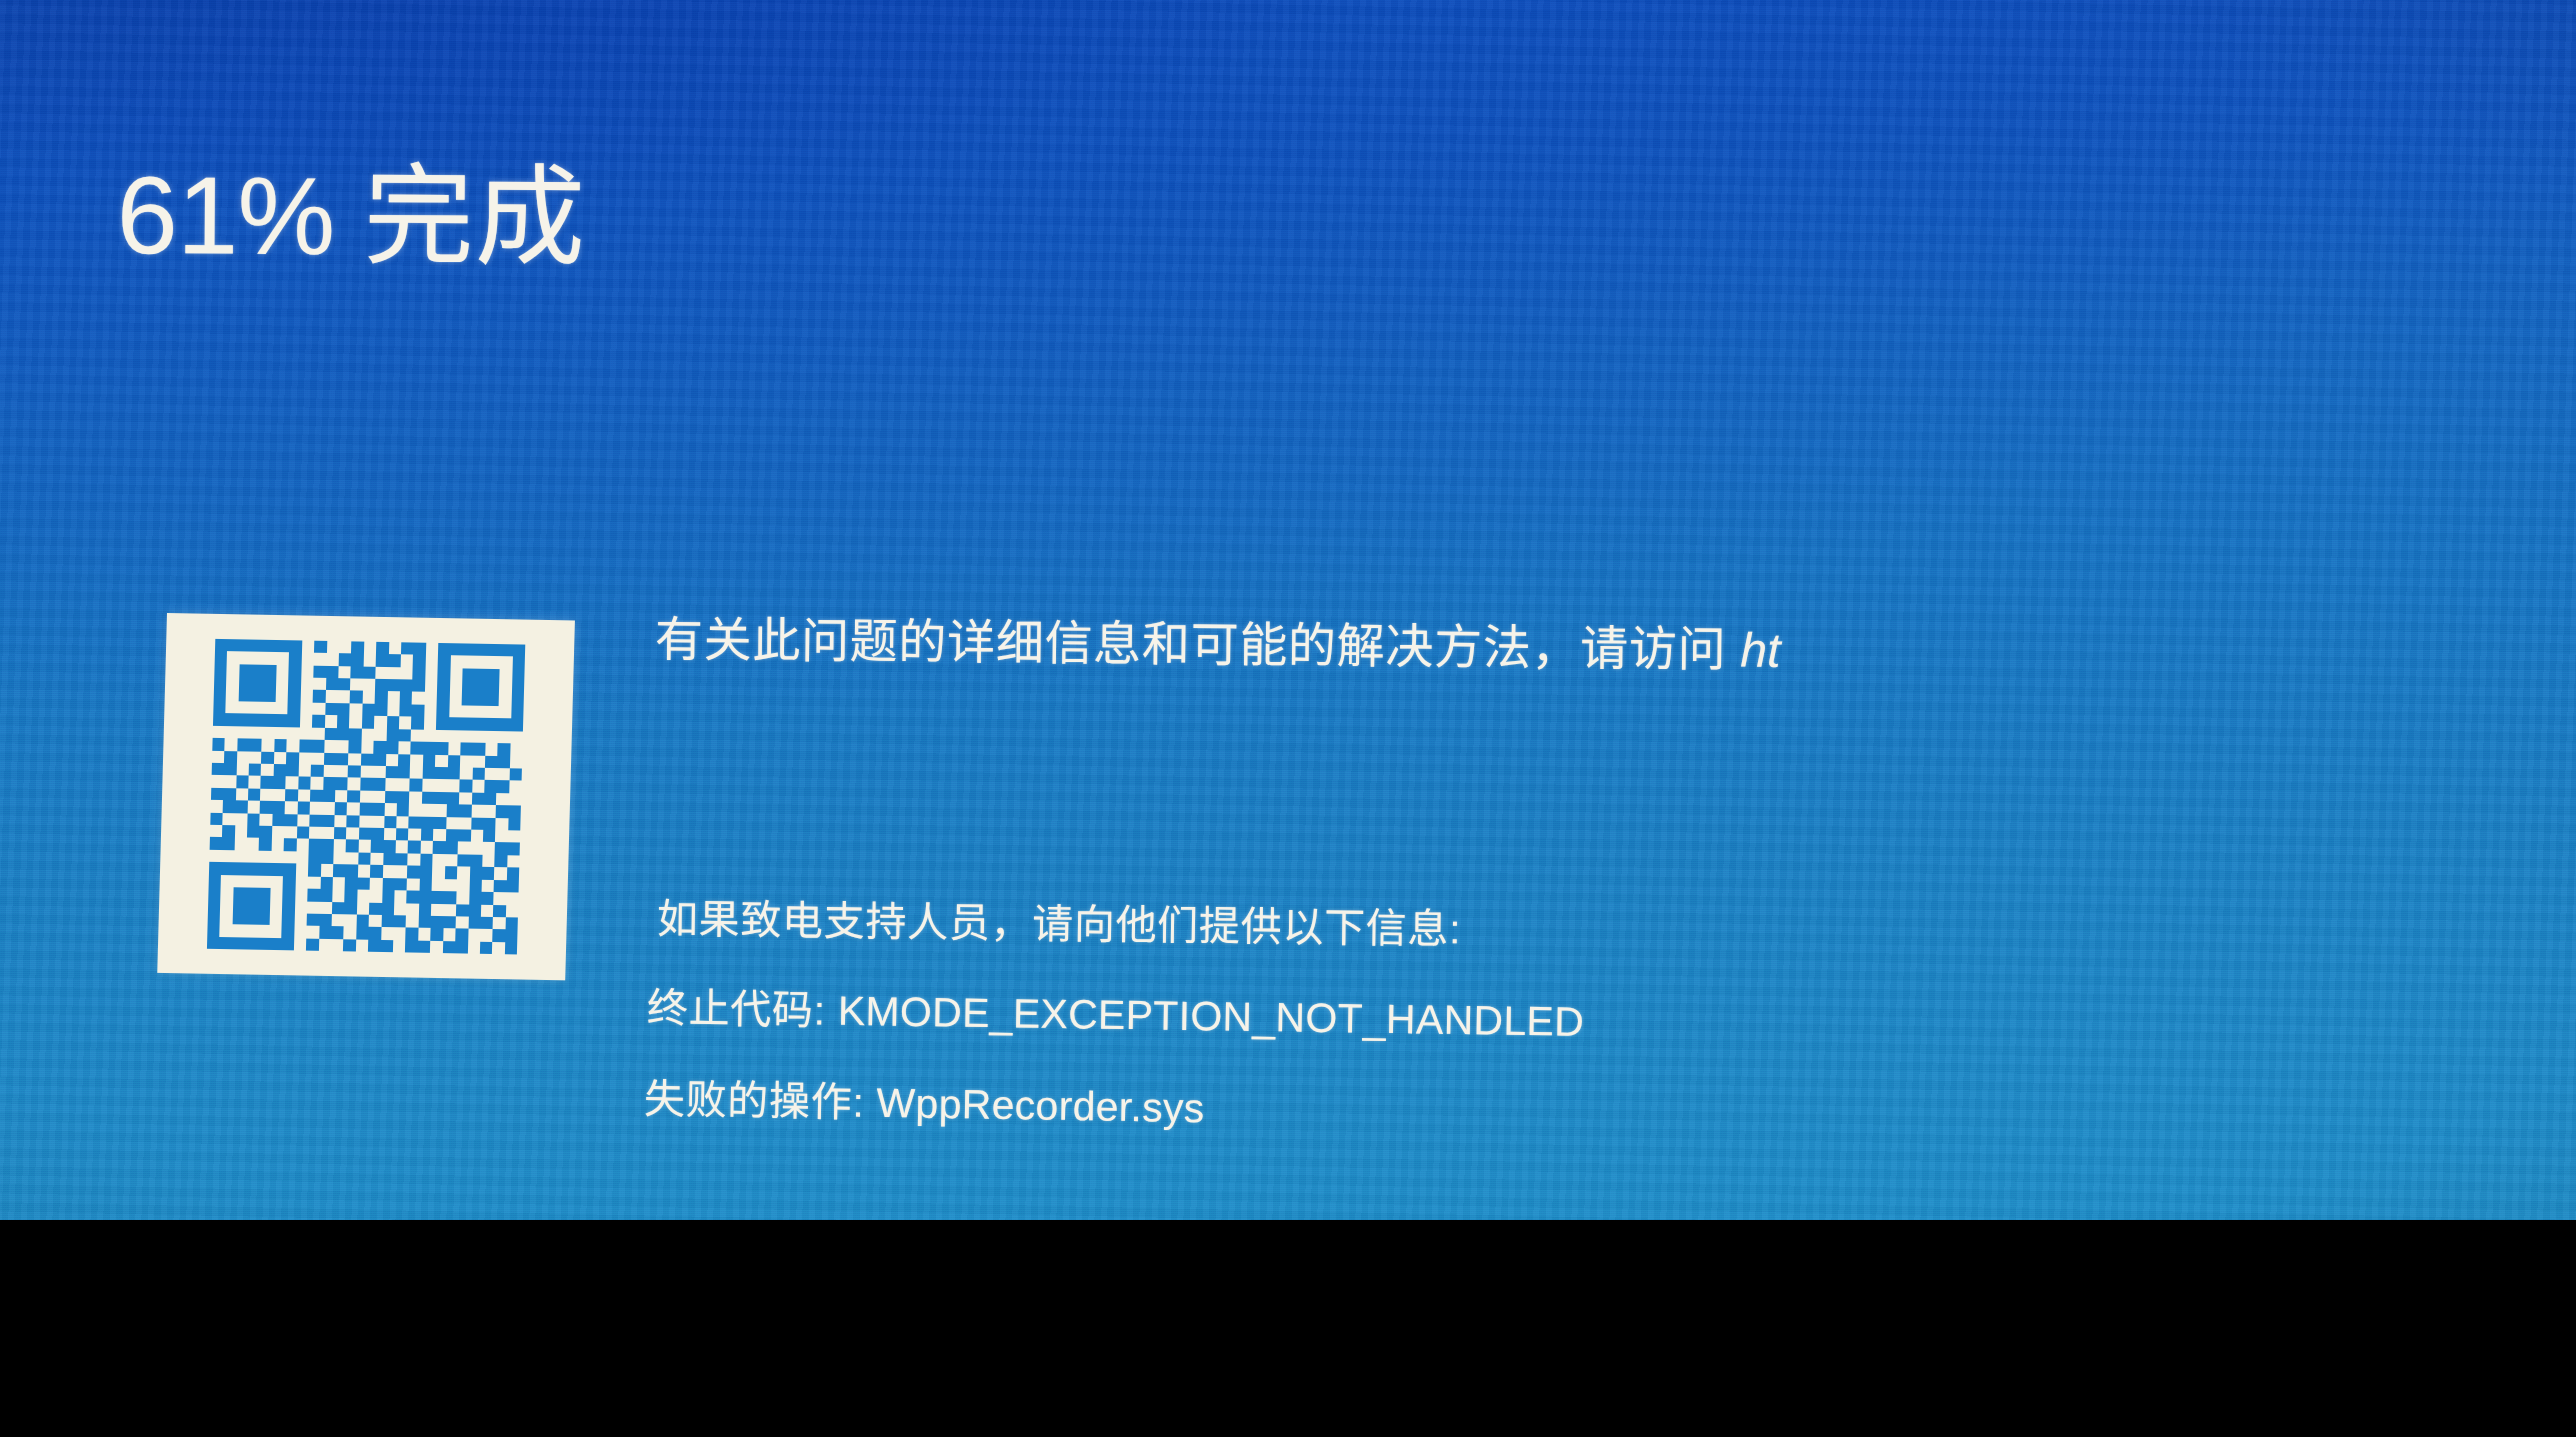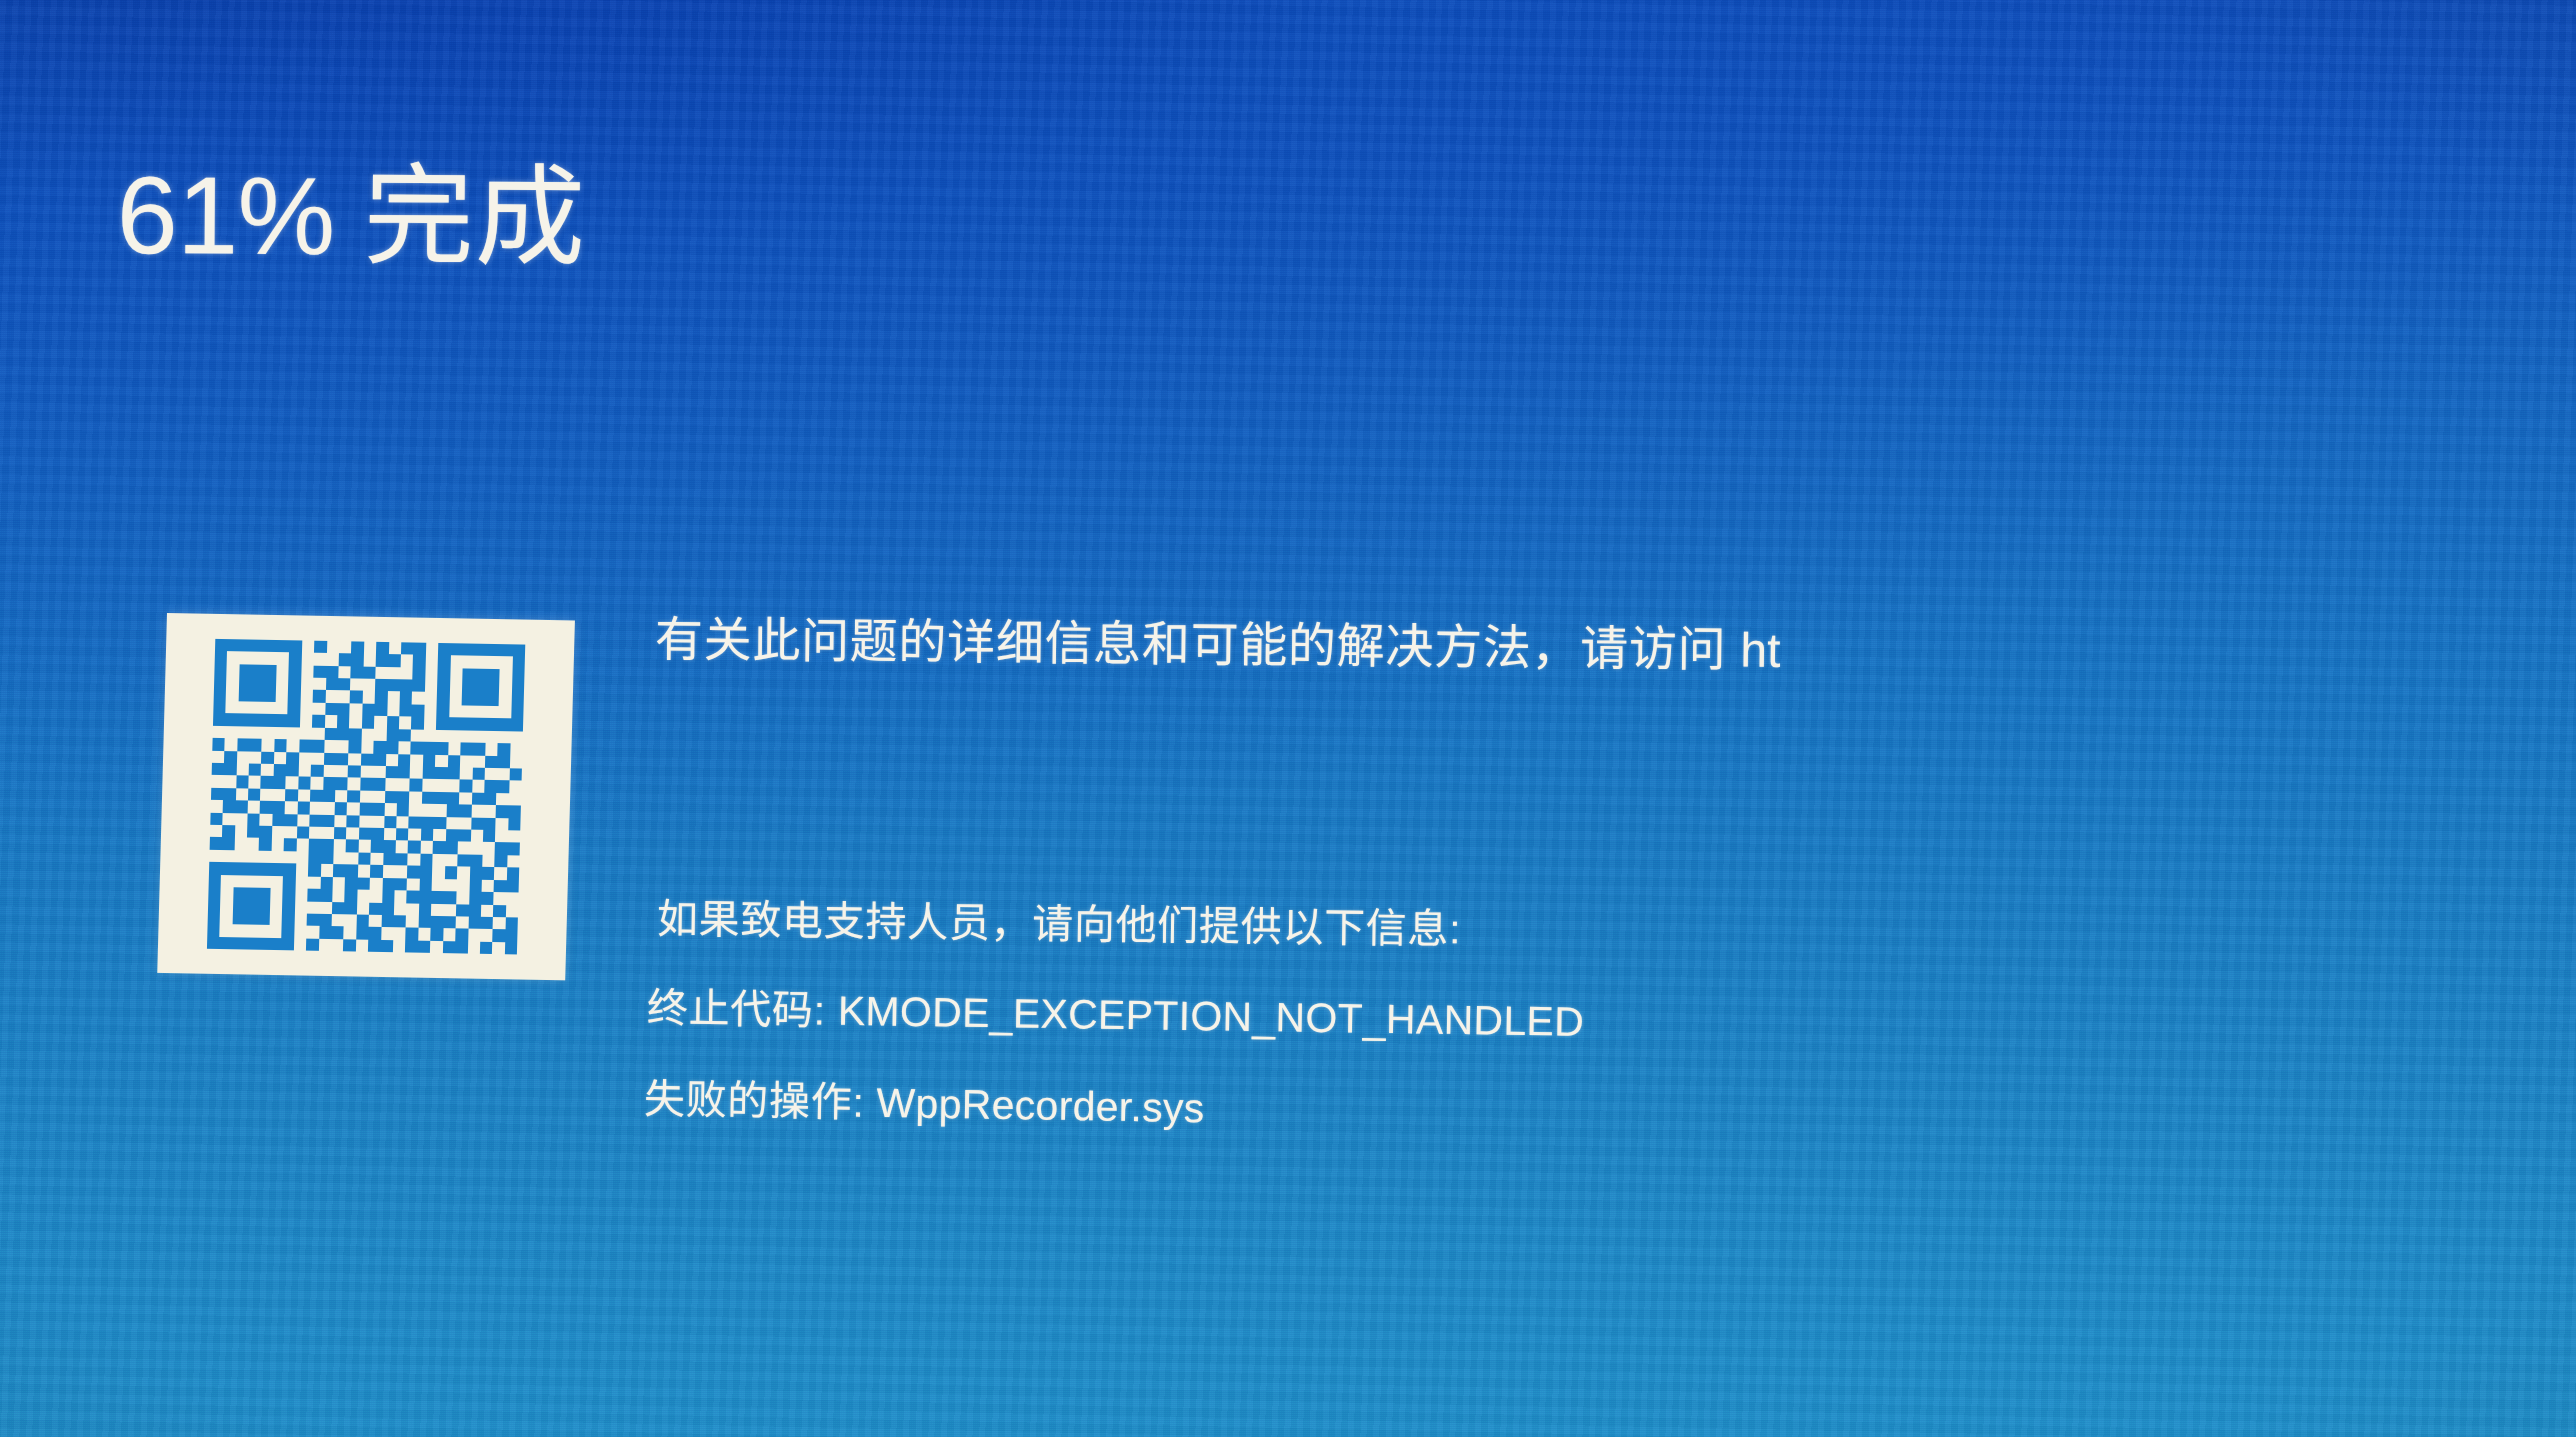--- a/index.html
+++ b/index.html
@@ -4,21 +4,21 @@
 <title>BSOD</title>
 <style>
   html, body {
     margin: 0;
     padding: 0;
     background: #000;
   }
   #screen {
     position: relative;
     width: 2576px;
-    height: 1437px;
+    height: 1220px;
     overflow: hidden;
     font-family: "Liberation Sans", "DejaVu Sans", sans-serif;
     color: #f6f3e9;
     
     background:
       radial-gradient(145% 115% at 18% -12%,
           rgba(8,58,168,0.92) 0%,
           rgba(12,76,186,0.55) 26%,
           rgba(20,120,196,0.0) 62%),
       linear-gradient(178.6deg,
@@ -129,21 +129,21 @@
     text-shadow: 0 0 4.7px rgba(255,255,255,0.26), 0 0 1.3px rgba(255,255,255,0.42);
     font-weight: 400;
   }
   #line-more {
     font-size: 48px;
     letter-spacing: 0.7px;
     margin-left: 35px;
     transform: rotate(0.55deg);
     transform-origin: left center;
   }
-  #line-more .url { letter-spacing: 0px; text-align: center; }
+  #line-more .url { font-style: italic; letter-spacing: 0px; text-align: center; }
 
   #line-support {
     font-size: 41px;
     letter-spacing: 0.7px;
     margin-top: 215px;
     margin-left: 37px;
     transform: rotate(0.75deg);
     transform-origin: left center;
   }
   #line-stopcode {

